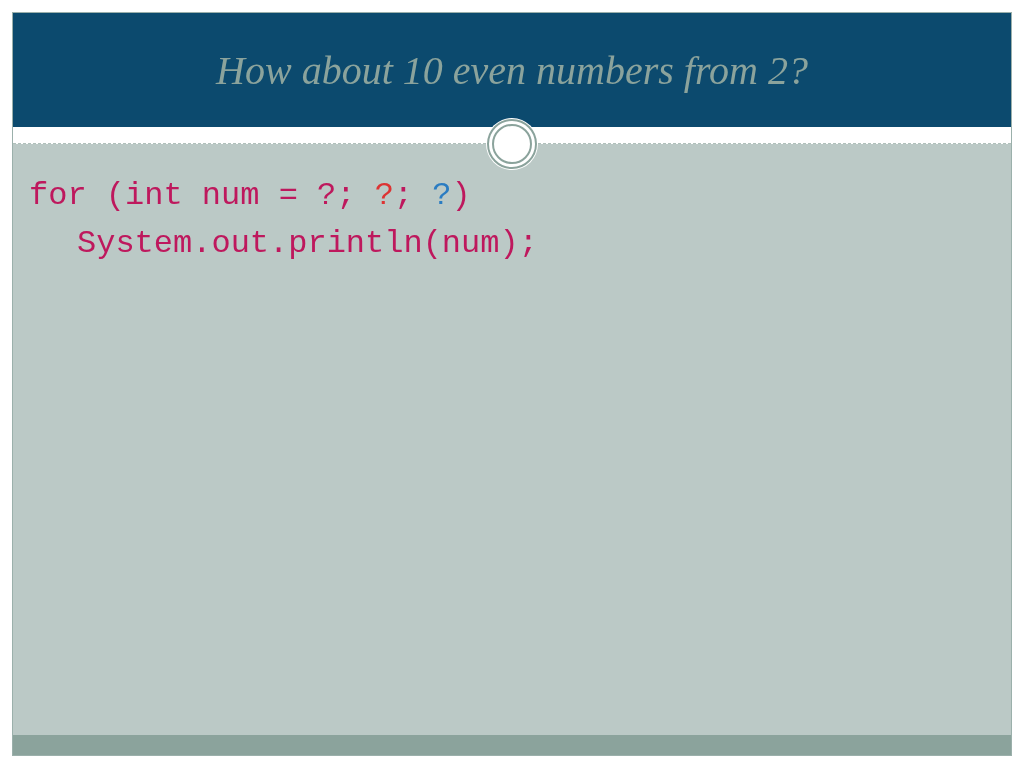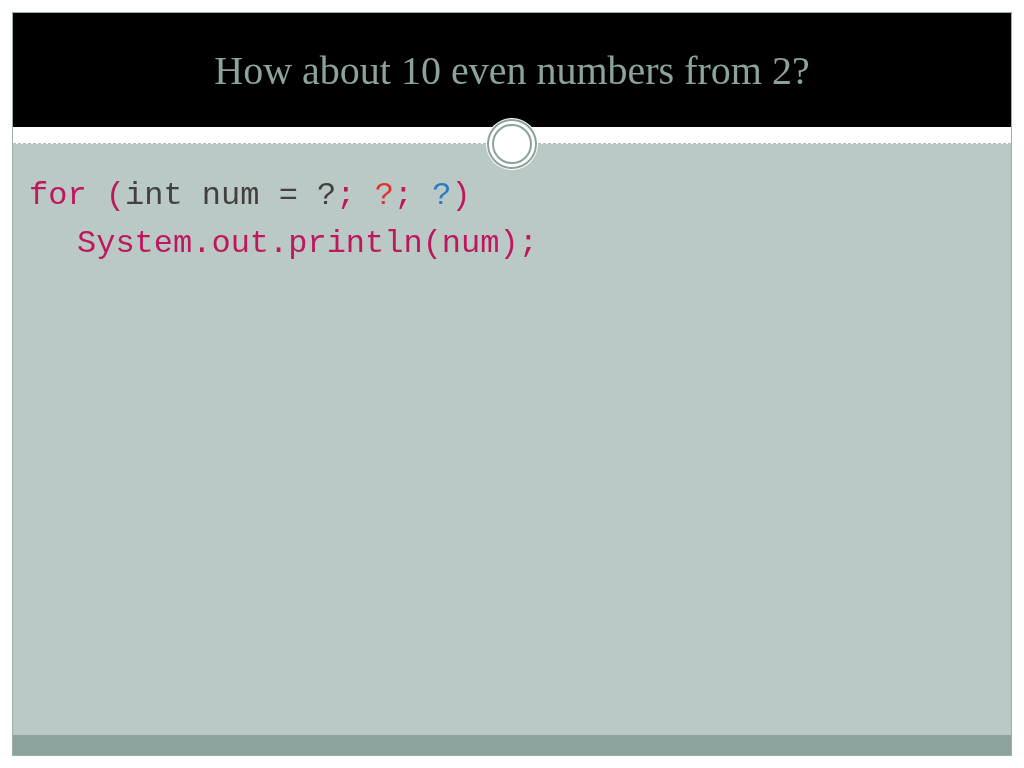--- a/index.html
+++ b/index.html
@@ -19,25 +19,26 @@
       top: 12px;
       left: 12px;
       right: 12px;
       bottom: 12px;
       border: 1px solid #9bb0ab;
       background: #ffffff;
       overflow: hidden;
     }
     .title-area {
       height: 114px;
-      background: #000000;
+      background: #0c4a6e;
       display: flex;
       align-items: center;
       justify-content: center;
       position: relative;
+      font-style: italic;
     }
     .slide-title {
       color: #8ba39c;
       font-size: 40px;
       font-weight: 400;
       font-family: Georgia, 'Times New Roman', serif;
     }
     .divider-line {
       position: absolute;
       top: 130px;
@@ -77,21 +78,21 @@
       font-size: 32px;
       color: #222;
       line-height: 1.5;
       white-space: pre;
     }
     .code-line2 {
       padding-left: 48px;
       margin-top: 35px;
     }
     .kw-black { color: #be185d; }
-    .kw-green { color: #404040; }
+    .kw-green { color: #be185d; }
     .kw-red { color: #d33; }
     .kw-blue { color: #2a7cc2; }
     .footer-bar {
       position: absolute;
       left: 0;
       right: 0;
       bottom: 0;
       height: 20px;
       background: #8ba39c;
     }

